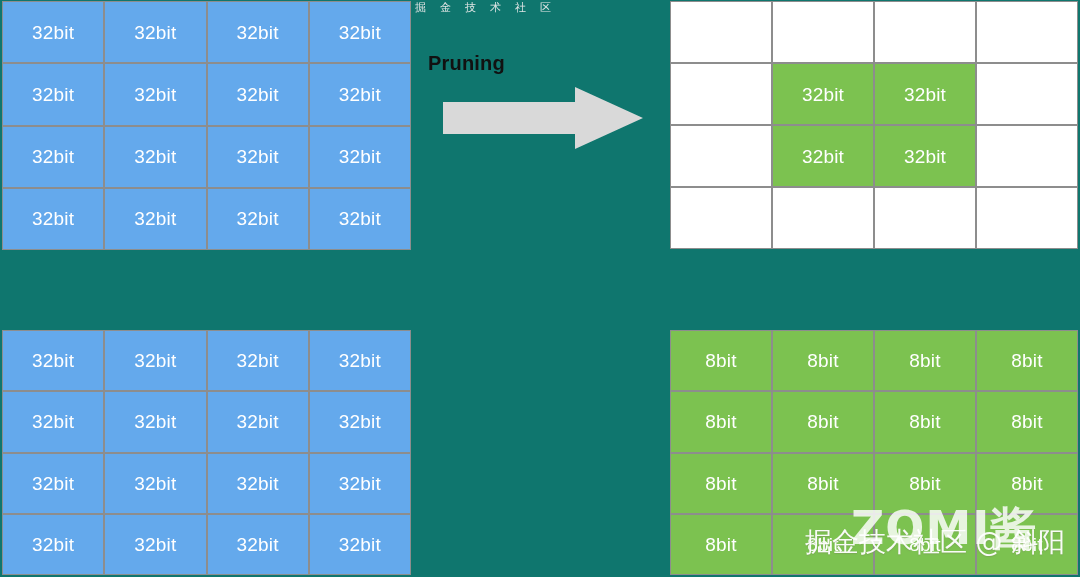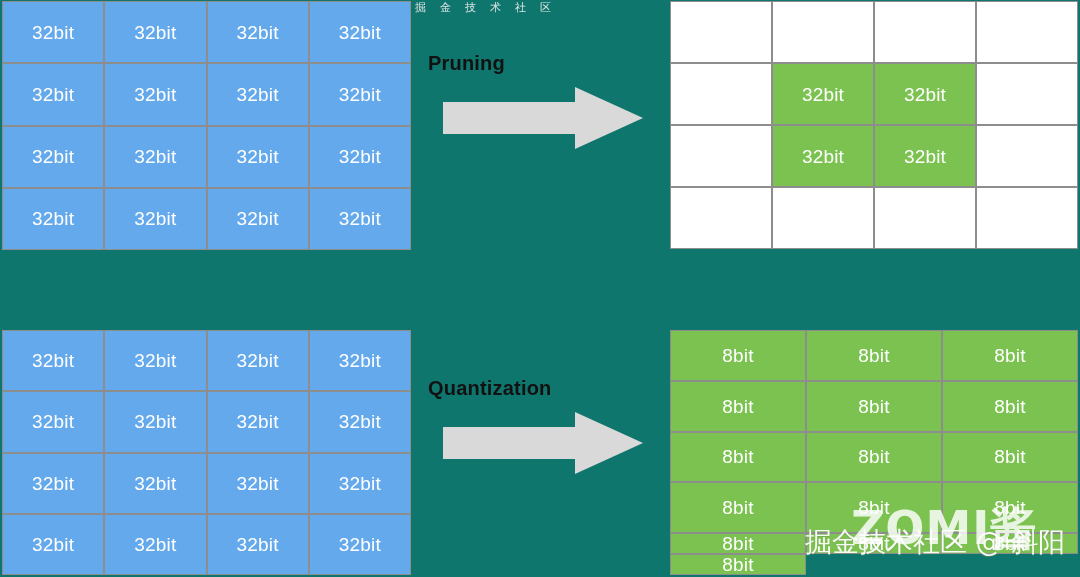--- a/index.html
+++ b/index.html
@@ -182,26 +182,22 @@
       <div class="cell blue">32bit</div>
       <div class="cell blue">32bit</div>
       <div class="cell blue">32bit</div>
       <div class="cell blue">32bit</div>
       <div class="cell blue">32bit</div>
       <div class="cell blue">32bit</div>
       <div class="cell blue">32bit</div>
       <div class="cell blue">32bit</div>
     </div>
 
-  <div class="arrow-group" id="arrow-group-quantization">
-    <div class="arrow-label">Quantization</div>
-    <div class="arrow-shape"></div>
-  </div>
-
-  <div class="grid" id="grid-br" style="grid-template-columns: repeat(3, 1fr); grid-template-rows: repeat(4, 1fr);">
+
+  <div class="grid" id="grid-br" style="grid-template-columns: repeat(4, 1fr); grid-template-rows: repeat(4, 1fr);">
       <div class="cell green">8bit</div>
       <div class="cell green">8bit</div>
       <div class="cell green">8bit</div>
       <div class="cell green">8bit</div>
       <div class="cell green">8bit</div>
       <div class="cell green">8bit</div>
       <div class="cell green">8bit</div>
       <div class="cell green">8bit</div>
       <div class="cell green">8bit</div>
       <div class="cell green">8bit</div>

